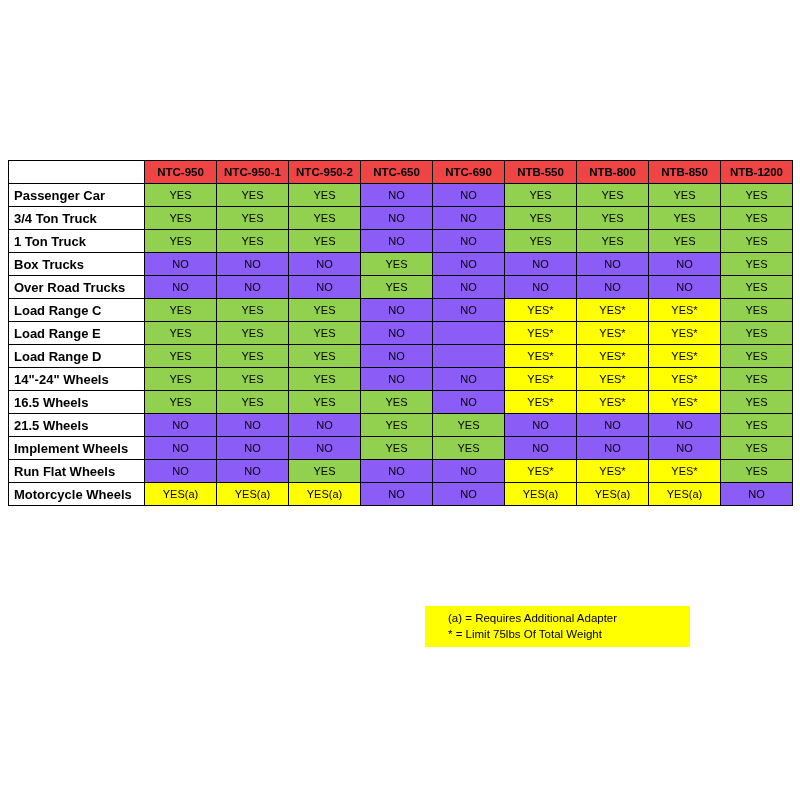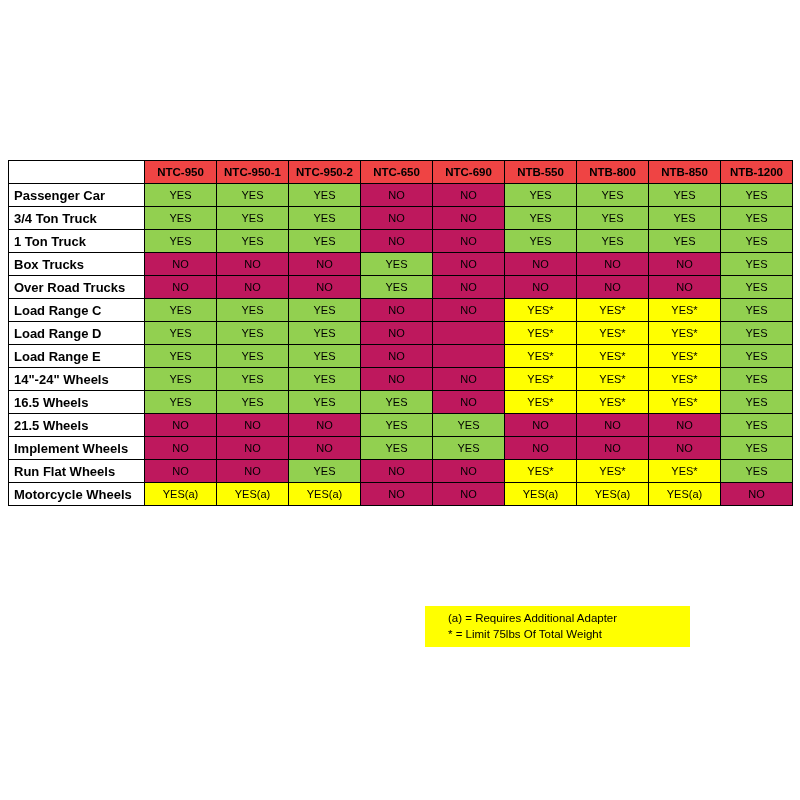--- a/index.html
+++ b/index.html
@@ -66,21 +66,21 @@
   }
   table.compat td.rowhead {
     width: 136px;
     text-align: left;
     padding-left: 5px;
     background: #ffffff;
     font-weight: bold;
     font-size: 13px;
   }
   td.yes  { background: #92d050; }
-  td.no   { background: #be185d; }
+  td.no   { background: #8b5cf6; }
   td.star { background: #ffff00; margin-left: 8px; }
   td.val  { font-weight: normal; font-size: 11px; }
 
   .legend {
     position: absolute;
     left: 425px;
     top: 606px;
     width: 235px;
     background: #ffff00;
     border: 1px solid #ffff00;
@@ -184,33 +184,33 @@
           <td class="val yes">YES</td>
           <td class="val yes">YES</td>
           <td class="val no">NO</td>
           <td class="val no">NO</td>
           <td class="val star">YES*</td>
           <td class="val star">YES*</td>
           <td class="val star">YES*</td>
           <td class="val yes">YES</td>
         </tr>
         <tr>
+          <td class="rowhead">Load Range E</td>
+          <td class="val yes">YES</td>
+          <td class="val yes">YES</td>
+          <td class="val yes">YES</td>
+          <td class="val no">NO</td>
+          <td class="val no"></td>
+          <td class="val star">YES*</td>
+          <td class="val star">YES*</td>
+          <td class="val star">YES*</td>
+          <td class="val yes">YES</td>
+        </tr>
+        <tr>
           <td class="rowhead">Load Range D</td>
-          <td class="val yes">YES</td>
-          <td class="val yes">YES</td>
-          <td class="val yes">YES</td>
-          <td class="val no">NO</td>
-          <td class="val no"></td>
-          <td class="val star">YES*</td>
-          <td class="val star">YES*</td>
-          <td class="val star">YES*</td>
-          <td class="val yes">YES</td>
-        </tr>
-        <tr>
-          <td class="rowhead">Load Range E</td>
           <td class="val yes">YES</td>
           <td class="val yes">YES</td>
           <td class="val yes">YES</td>
           <td class="val no">NO</td>
           <td class="val no"></td>
           <td class="val star">YES*</td>
           <td class="val star">YES*</td>
           <td class="val star">YES*</td>
           <td class="val yes">YES</td>
         </tr>

